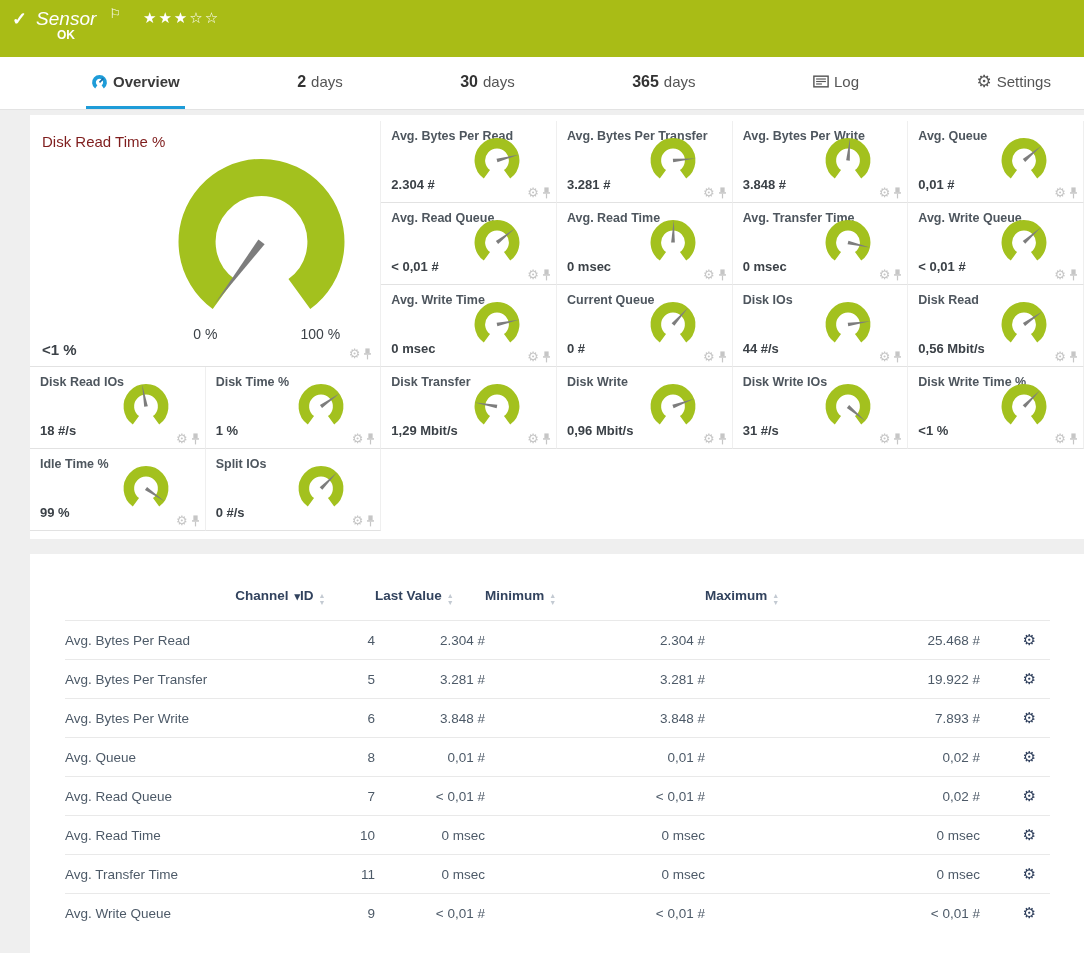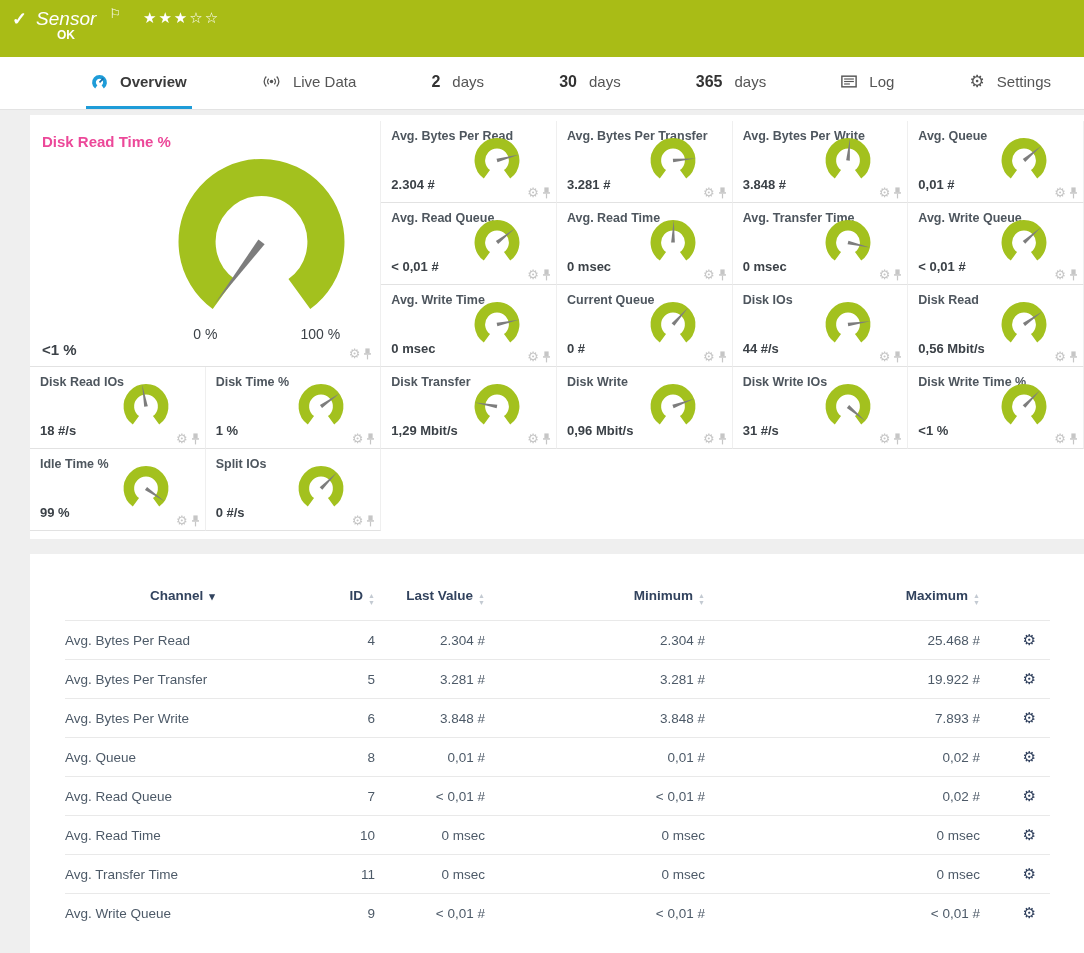--- a/index.html
+++ b/index.html
@@ -19,53 +19,53 @@
   .flag-icon { font-size:13px; margin-left:5px; position:relative; top:-7px; }
   .stars { margin-left:22px; font-size:15px; letter-spacing:2px; position:relative; top:-2px; }
   .status-ok { position:absolute; left:57px; top:28px; font-size:12px; font-weight:bold; }
 
   
   .tabbar {
     height:53px; background:#fff; border-bottom:1px solid #e3e3e3;
     display:flex; justify-content:space-between; align-items:stretch;
     padding:0 28px 0 86px;
   }
-  .tab { display:flex; align-items:center; gap:12px; padding:0 5px; cursor:pointer;
+  .tab { display:flex; align-items:center; gap:5px; padding:0 5px; cursor:pointer;
          border-bottom:3px solid transparent; color:#555; font-size:15px; }
   .tab.active { border-bottom-color:var(--active-tab-blue); color:#3a3a3a; font-weight:bold; }
   .tab-icon { display:inline-flex; align-items:center; }
   .tab-icon.gear-glyph { font-size:17px; color:#555; }
   .tab-num { font-weight:bold; color:#333; font-size:16px; }
 
   
   .panel { background:#fff; margin-left:30px; }
   .panel.gauges { margin-top:5px; padding-top:6px; padding-bottom:8px; }
   #gauge-grid { display:grid; grid-template-columns:repeat(6,1fr); grid-auto-rows:82px; grid-auto-flow:row; }
   .gcell { position:relative; border-bottom:1px solid #e2e2e2; border-right:1px solid #efefef; padding:8px 8px 0 10px; }
   .g-label { font-size:12.5px; font-weight:700; color:#4e565e; }
   .g-value { position:absolute; left:10px; bottom:10px; font-size:13px; font-weight:700; color:#3b4147; }
   .g-svg { position:absolute; right:26px; top:9px; width:66px; height:57px; }
   .cell-icons { position:absolute; right:5px; bottom:3px; display:flex; align-items:center; gap:3px; }
   .gear-sm { color:#c6c6c6; font-size:13px; line-height:1; cursor:pointer; }
   .pin-sm { display:inline-flex; cursor:pointer; }
 
   .gcell.big { grid-column:1/3; grid-row:1/4; }
-  .big-title { font-size:15px; font-weight:700; color:#ec4899; padding:4px 0 0 2px; }
+  .big-title { font-size:15px; font-weight:400; color:#7f1d1d; padding:4px 0 0 2px; }
   .big-wrap { position:absolute; top:33px; right:16px; width:205px; height:200px; }
   #big-gauge-svg { display:block; width:205px; height:168px; }
   .big-minmax { position:absolute; top:172px; font-size:14px; color:#3b4147; transform:translateX(-50%); }
   .big-min { left:46px; } .big-max { left:161px; }
   .big-value { position:absolute; left:12px; bottom:8px; font-size:15px; font-weight:700; color:#3b4147; }
   .big-icons { position:absolute; right:8px; bottom:6px; display:flex; align-items:center; gap:3px; }
 
   
   .panel.table { margin-top:15px; padding:28px 30px 40px 35px; height:420px; }
   table.channels { border-collapse:collapse; width:985px; font-size:13.5px; color:#4d5a68; table-layout:fixed; }
-  th { color:var(--table-header-text); font-weight:700; font-size:13.5px; text-align:right; padding:6px 0 14px 0; vertical-align:top; }
-  th.ch { text-align:center; }
+  th { color:var(--table-header-text); font-weight:700; font-size:13.5px; text-align:left; padding:6px 0 14px 0; vertical-align:top; }
+  th.ch { text-align:right; }
   th .sort { display:inline-flex; flex-direction:column; font-size:7px; line-height:1; color:#c3cad2; margin-left:5px; vertical-align:2px; cursor:pointer; }
   th .caret { color:var(--table-header-text); font-size:11px; margin-left:6px; cursor:pointer; }
   td { padding:11px 0; border-top:1px solid #e9e9e9; text-align:right; }
   td.ch { text-align:left; }
   td.gear-col { text-align:right; padding-right:14px; }
   .row-gear { color:#2f3f5c; font-size:15px; cursor:pointer; line-height:1; }
   col.c-channel{width:235px;} col.c-id{width:75px;} col.c-last{width:110px;}
   col.c-min{width:220px;} col.c-max{width:275px;} col.c-gear{width:70px;}
 </style>
 </head>
@@ -86,33 +86,20 @@
     <span class="tab-icon">
         <svg viewBox="0 0 20 20" width="17" height="17">
           <path d="M6.2 16.3 A6.5 6.5 0 1 1 13.8 16.3" fill="none" stroke="#1e9cd8" stroke-width="4.5"></path>
           <line x1="10" y1="11" x2="14.6" y2="6.4" stroke="#1a6fa8" stroke-width="2"></line>
         </svg>
       </span>
 
     <span class="tab-label">Overview</span>
   </div>
 
-  <div class="tab">
-    <span class="tab-icon">
-        <svg viewBox="0 0 22 14" width="19" height="13">
-          <circle cx="11" cy="7" r="2" fill="#555"></circle>
-          <path d="M7.8 3.8 A4.6 4.6 0 0 0 7.8 10.2" fill="none" stroke="#555" stroke-width="1.5"></path>
-          <path d="M14.2 3.8 A4.6 4.6 0 0 1 14.2 10.2" fill="none" stroke="#555" stroke-width="1.5"></path>
-          <path d="M5 1.2 A8 8 0 0 0 5 12.8" fill="none" stroke="#555" stroke-width="1.5"></path>
-          <path d="M17 1.2 A8 8 0 0 1 17 12.8" fill="none" stroke="#555" stroke-width="1.5"></path>
-        </svg>
-      </span>
-
-    <span class="tab-label">Live Data</span>
-  </div>
 
   <div class="tab">
 
     <span class="tab-num">2</span>
     <span class="tab-label">days</span>
   </div>
 
   <div class="tab">
 
     <span class="tab-num">30</span>

